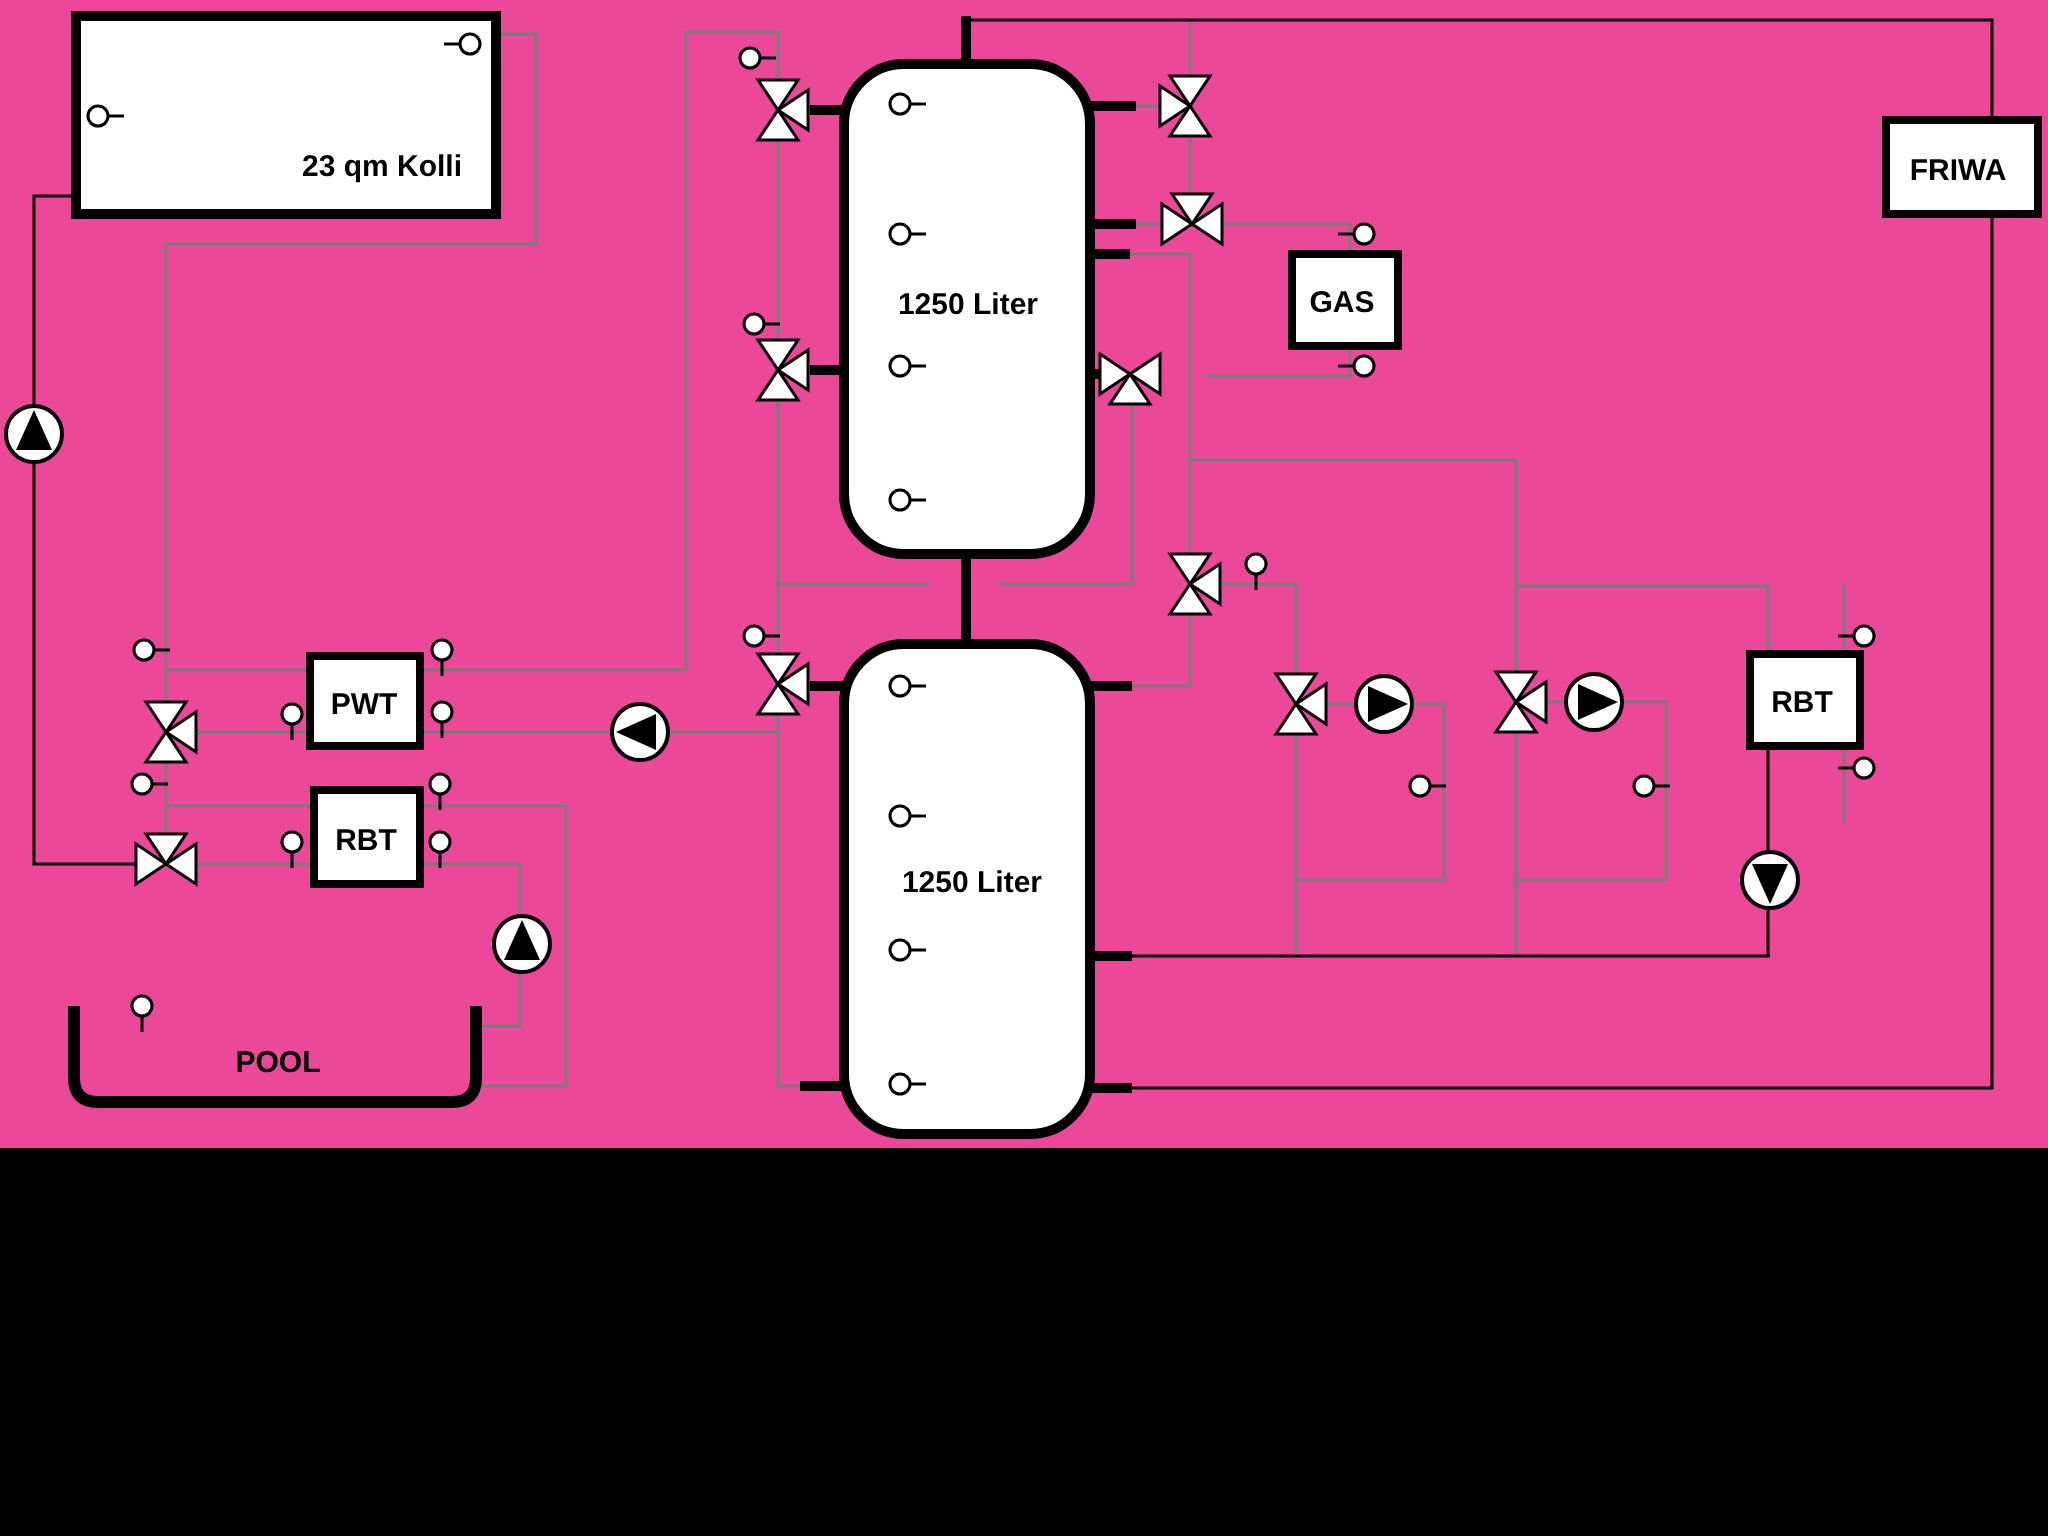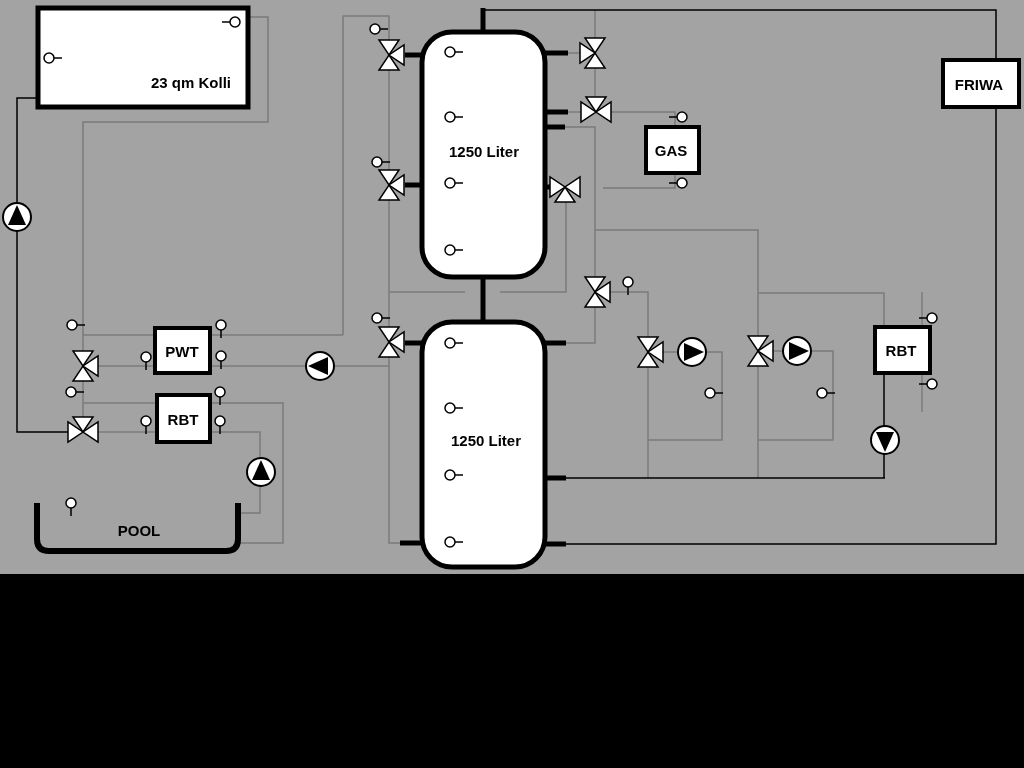--- a/index.html
+++ b/index.html
@@ -1,16 +1,16 @@
 <!DOCTYPE html>
 <html><head>
 <meta charset="utf-8">
 <style>
   html,body{margin:0;padding:0;background:#000;}
-  .stage{position:relative;width:1024px;height:768px;background:#a3a3a3;overflow:hidden;
+  .stage{position:relative;width:1024px;height:768px;background:#ec4899;overflow:hidden;
          font-family:"Liberation Sans",sans-serif;}
   svg{display:block;}
   .pg{stroke:#7b7b7b;stroke-width:1.5;fill:none;}
   .pk{stroke:#000000;stroke-width:1.5;fill:none;}
   .pt{stroke:#000000;stroke-width:5;fill:none;}
   .box{fill:#ffffff;stroke:#000000;stroke-width:4;}
   .boxT{fill:#ffffff;stroke:#000000;stroke-width:5;}
   .vp{fill:#ffffff;stroke:#000000;stroke-width:1.5;}
   .pc{fill:#ffffff;stroke:#000000;stroke-width:2;}
   .f{fill:#000000;stroke:none;}

